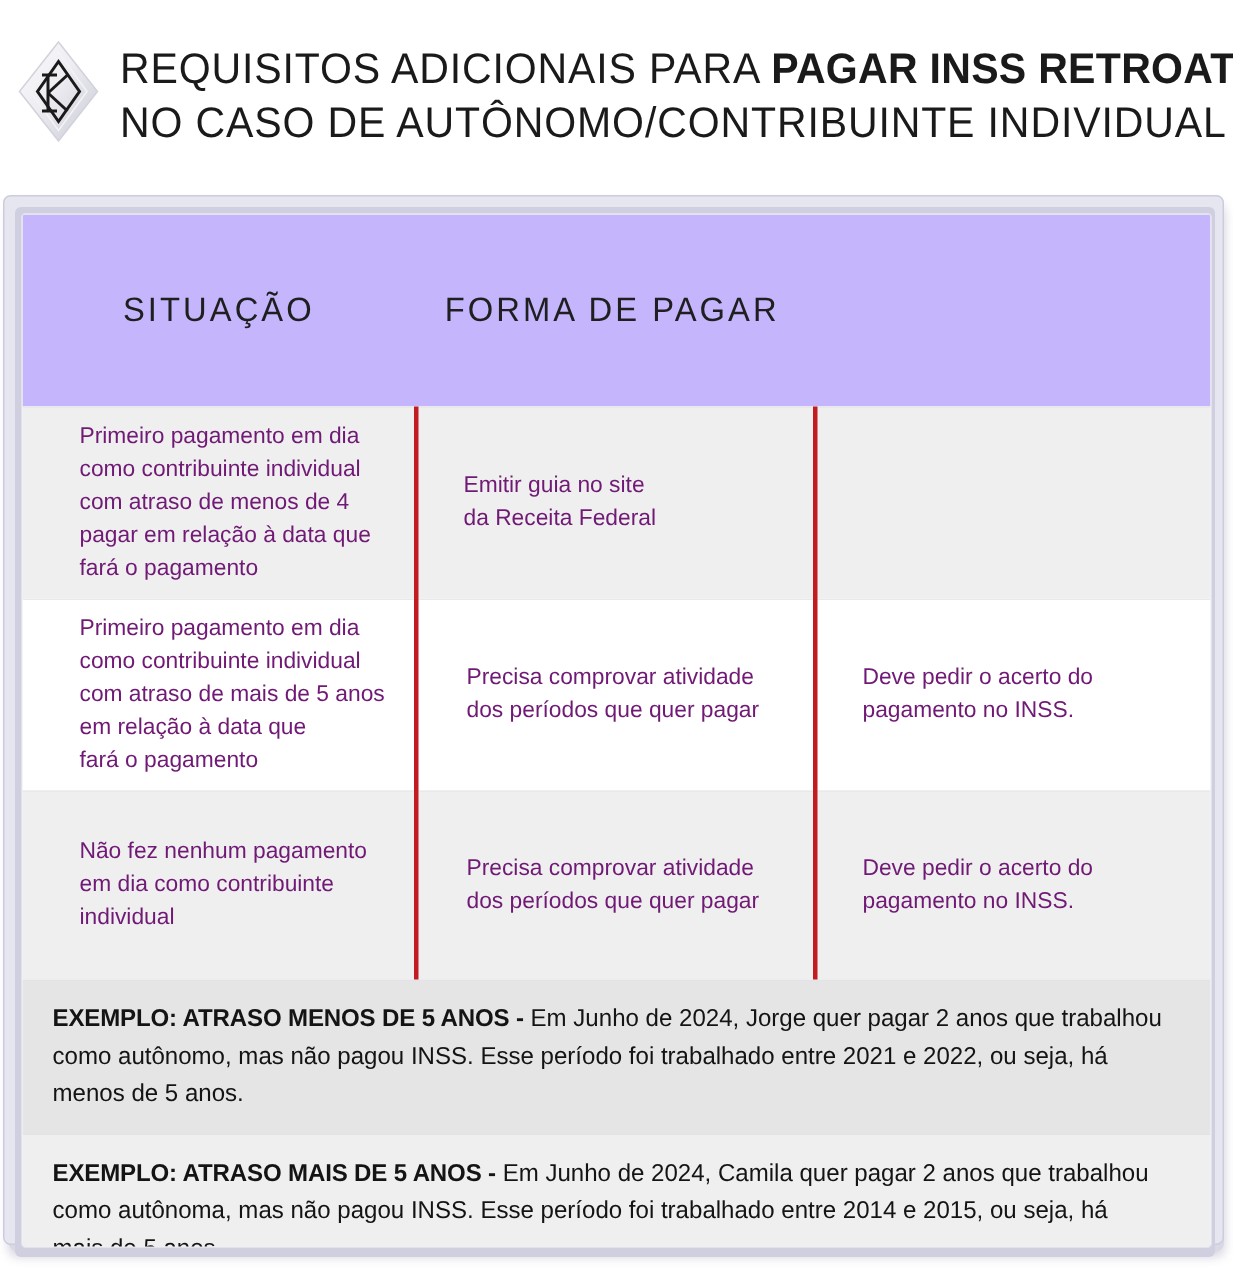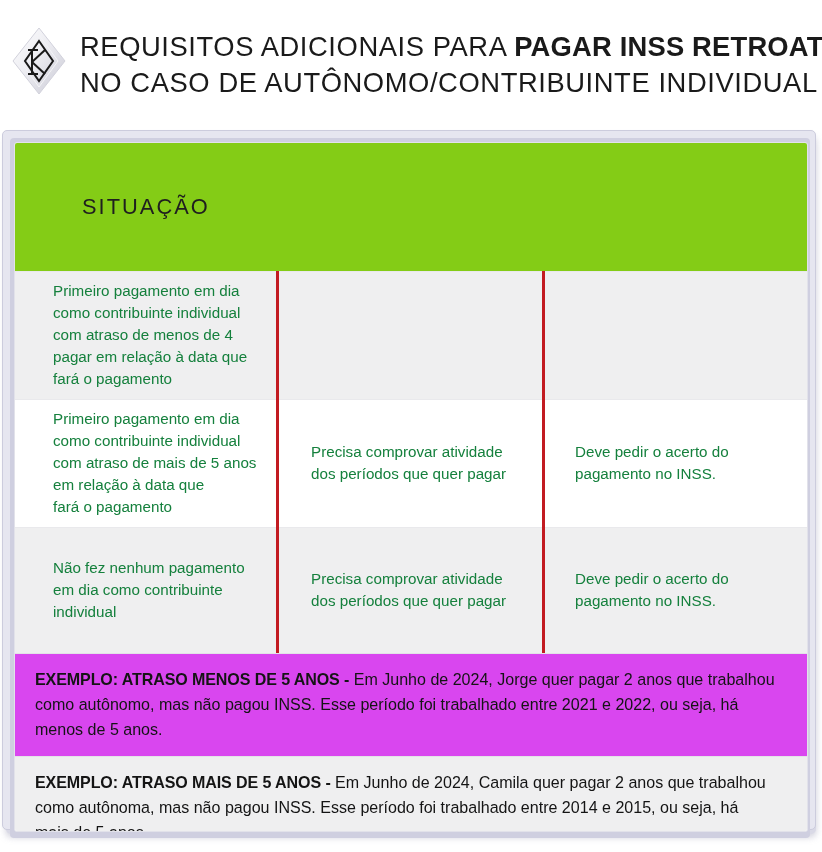--- a/index.html
+++ b/index.html
@@ -101,21 +101,21 @@
     padding: 0 14px;
     display: flex;
     flex-direction: column;
     justify-content: center;
   }
   .col1 { width: 261px; }
   .col2 { width: 266px; }
   .col3 { width: 265px; }
 
   
-  .head-row { height: 128px; background: #84cc16; }
+  .head-row { height: 128px; background: #c4b5fd; }
   .head-row .tcell { justify-content: center; align-items: center; }
   .th {
     font-family: "Liberation Sans Narrow", "Liberation Sans", sans-serif;
     font-size: 22.5px;
     letter-spacing: 2.1px;
     color: #1f1f1f;
     font-weight: 400;
     transform: scaleX(0.97);
   }
 
@@ -124,21 +124,21 @@
   .row-gray { background: #efeff0; }
   .row-white { background: #ffffff; }
 
   .r1 { height: 128px; }
   .r2 { height: 128px; }
   .r3 { height: 126px; }
 
   .cell-text {
     font-size: 15.2px;
     line-height: 1.45;
-    color: #15803d;
+    color: #701a75;
     font-weight: 400;
   }
   .cell-text b { font-weight: 400; }
   .col1 .cell-text { padding-left: 24px; }
   .col2 .cell-text { padding-left: 21px; }
   .col3 .cell-text { padding-left: 19px; }
 
   
   .divider {
     position: absolute;
@@ -157,21 +157,21 @@
     left: 0; right: 0;
     height: 1px;
     background: #e9e9ec;
   }
 
   
   .examples { position: relative; }
   .ex-box {
     padding: 13px 20px 15px 20px;
   }
-  .ex-white { background: #d946ef; }
+  .ex-white { background: #e5e5e5; }
   .ex-gray  { background: #efeff0; }
   .ex-sep {
     height: 1px;
     background: #e3e3e7;
     margin: 0;
   }
   .ex-text {
     font-family: "Liberation Sans Narrow", "Liberation Sans", sans-serif;
     font-size: 16.3px;
     line-height: 1.52;
@@ -218,26 +218,32 @@
   <div class="frame-inner"></div>
 
   <div class="card">
 
     <div class="table">
 
       <div class="trow head-row">
         <div class="tcell col1">
           <span class="th">SITUAÇÃO</span>
         </div>
+        <div class="tcell col3">
+          <span class="th">FORMA DE PAGAR</span>
+        </div>
       </div>
 
       <div class="trow body-row row-gray r1">
         <div class="rowline" style="top:0"></div>
         <div class="tcell col1">
           <div class="cell-text">Primeiro pagamento em dia<br>como <b>contribuinte individual</b><br>com atraso de <b>menos de 4</b><br><b>pagar</b> em relação à data que<br>fará o pagamento</div>
+        </div>
+        <div class="tcell col3">
+          <div class="cell-text">Emitir guia no site<br>da Receita Federal</div>
         </div>
       </div>
 
       <div class="trow body-row row-white r2">
         <div class="rowline" style="top:0"></div>
         <div class="tcell col1">
           <div class="cell-text">Primeiro pagamento em dia<br>como <b>contribuinte individual</b><br>com atraso de <b>mais de 5 anos</b><br>em relação à data que<br>fará o pagamento</div>
         </div>
         <div class="tcell col2">
           <div class="cell-text">Precisa comprovar atividade<br>dos períodos que quer pagar</div>

